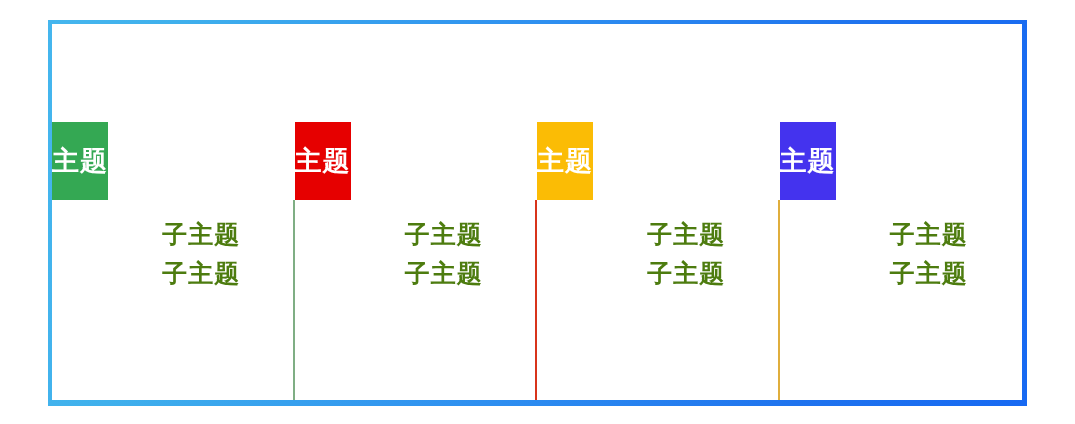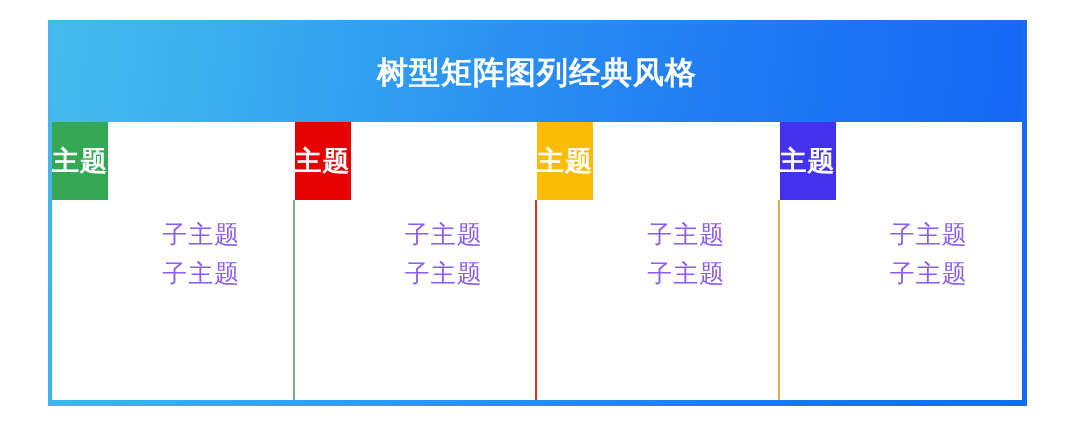--- a/index.html
+++ b/index.html
@@ -98,45 +98,42 @@
     flex: 1 1 auto;
     background: #ffffff;
     display: flex;
     flex-direction: column;
     align-items: center;
     justify-content: center;
     box-sizing: border-box;
     padding-bottom: 14px;
   }
   .col-body .sub {
-    color: #8b5cf6;
+    color: #4d7c0f;
     font-size: 25px;
-    font-weight: normal;
+    font-weight: bold;
     line-height: 1.55;
     letter-spacing: 1px;
     white-space: nowrap;
   }
   
   .divider {
     position: absolute;
     top: 78px;
     right: 0;
     width: 2px;
     height: 200px;
   }
 </style>
 </head>
 <body>
 
 <div class="diagram-wrap">
   <div class="diagram-inner">
 
-    <div class="title-band">
-      <div class="title-text">树型矩阵图列经典风格</div>
-    </div>
 
     <div class="columns">
 
       <div class="column">
         <div class="col-header" style="background: rgb(52, 168, 83);">主题</div>
         <div class="col-body">
           <div class="sub">子主题</div>
           <div class="sub">子主题</div>
         </div>
         <div class="divider" style="background: rgb(127, 174, 132);"></div>

